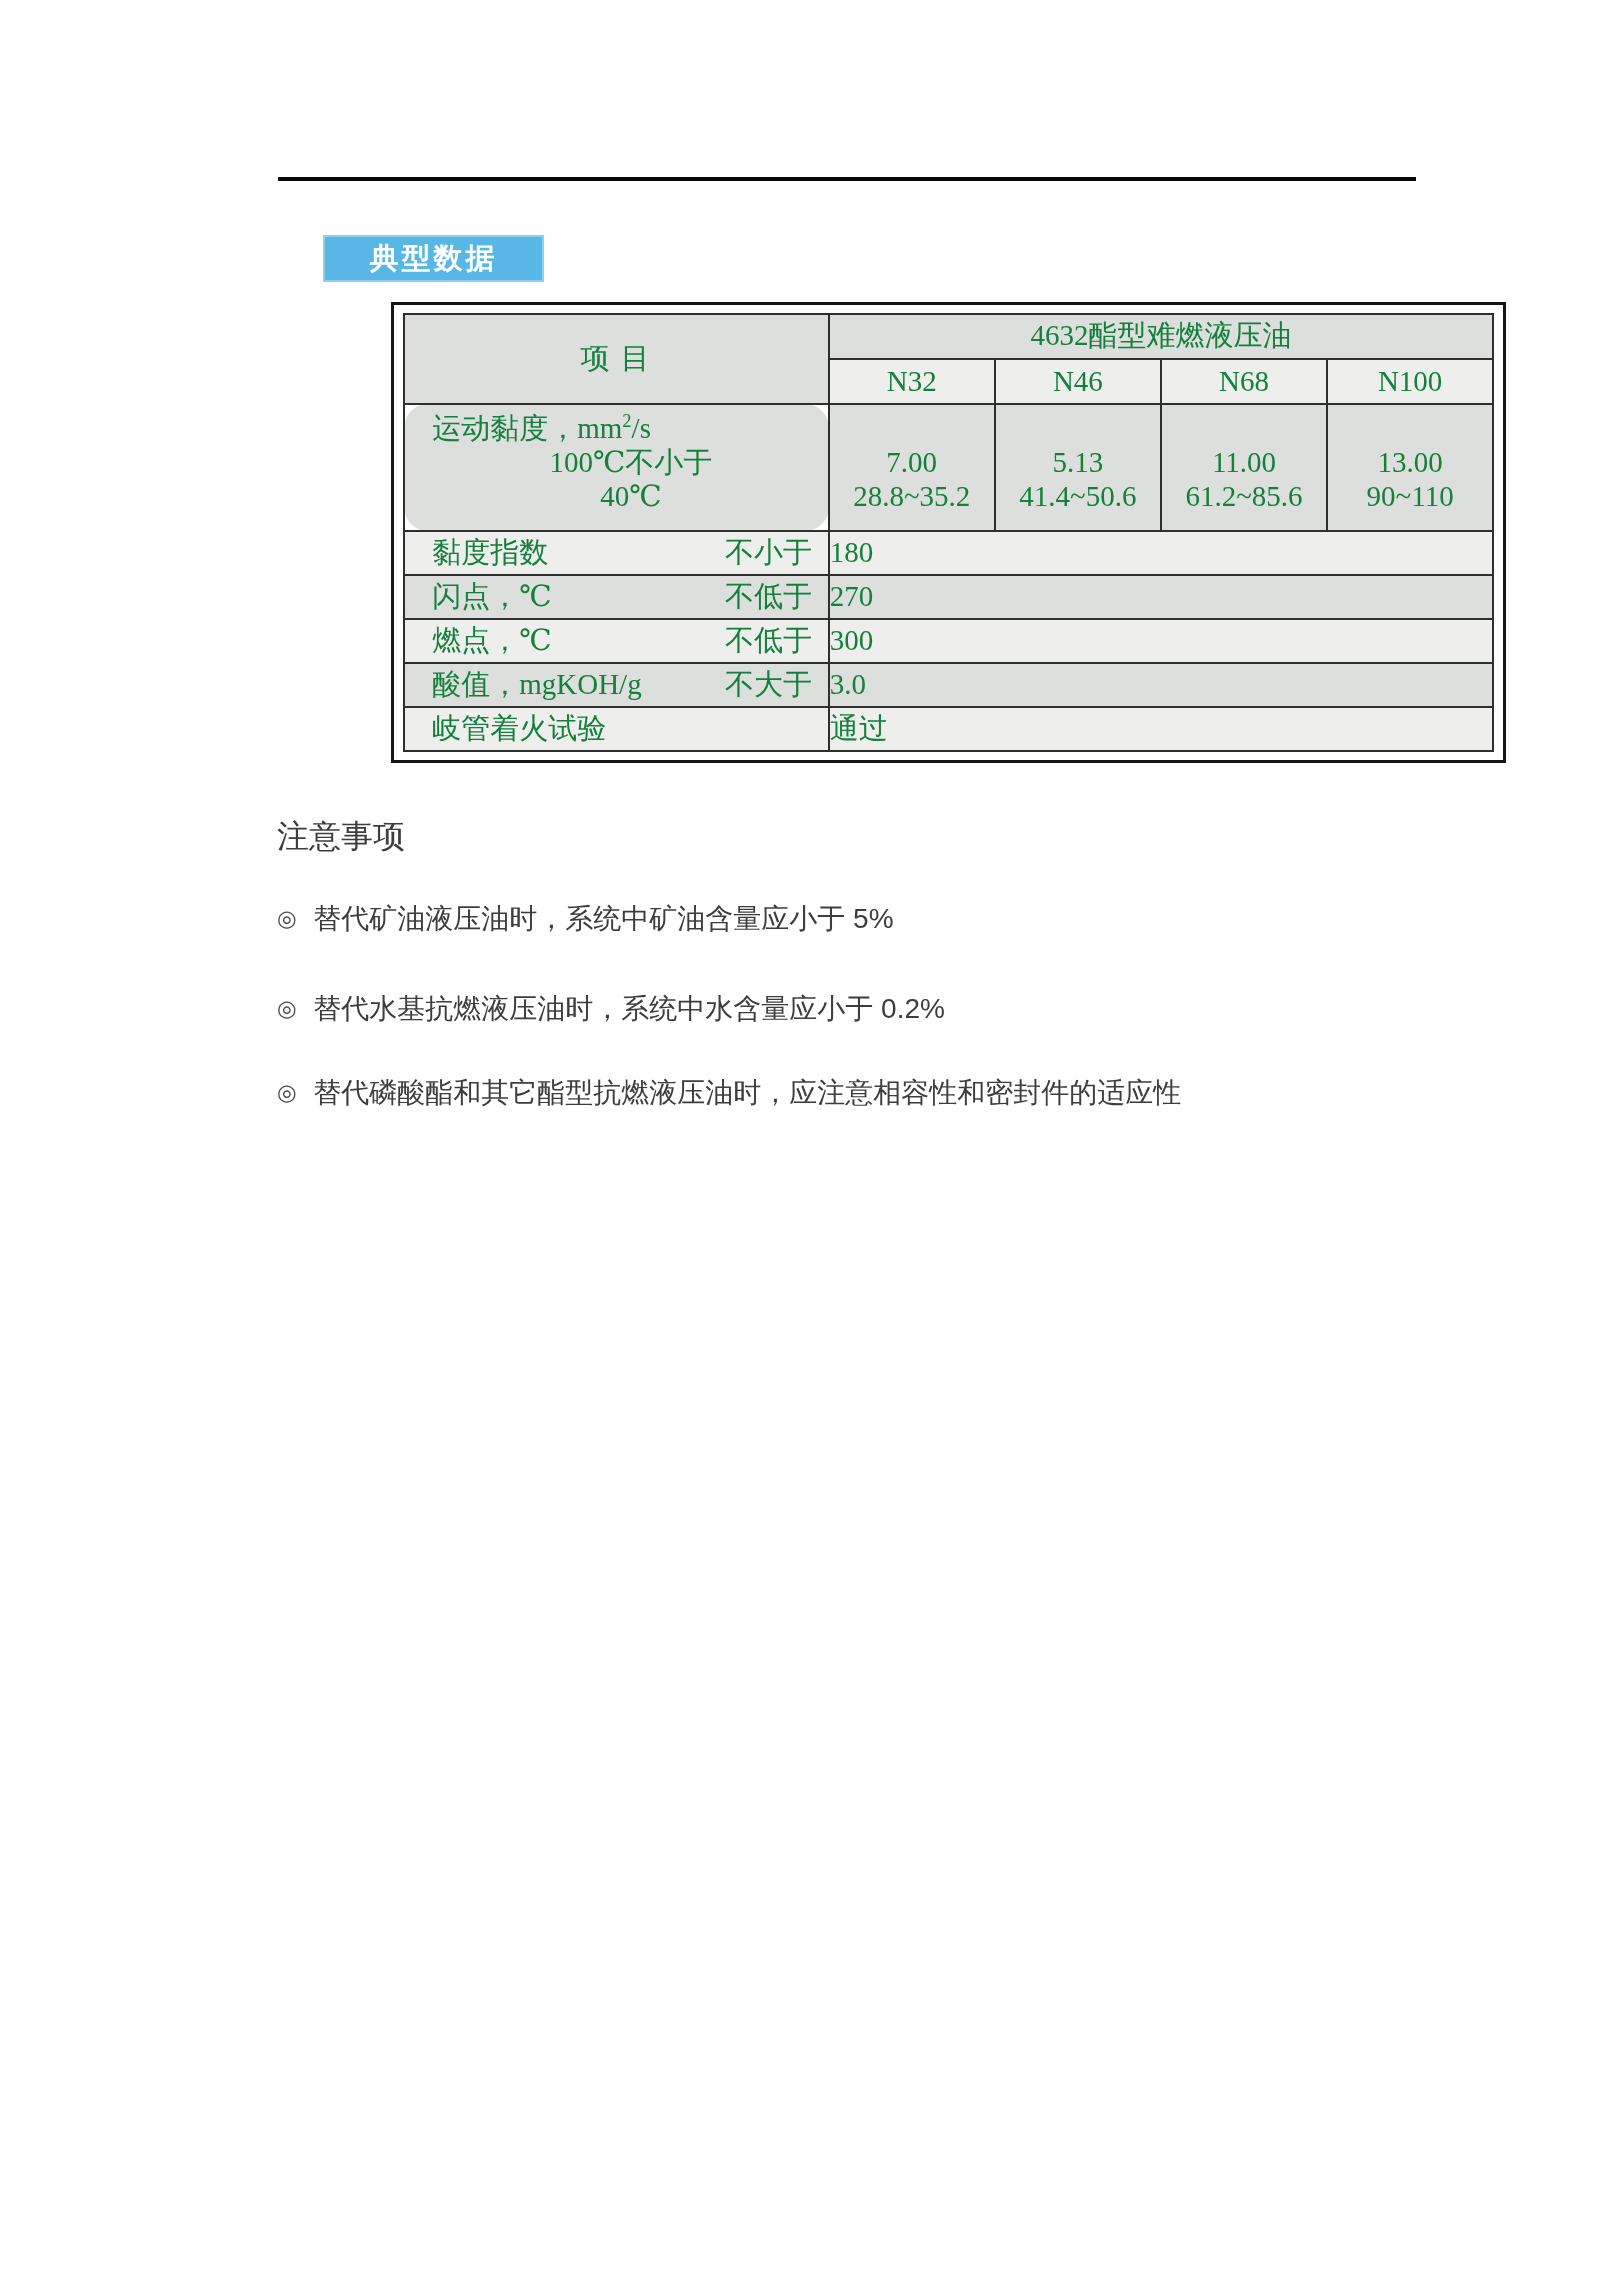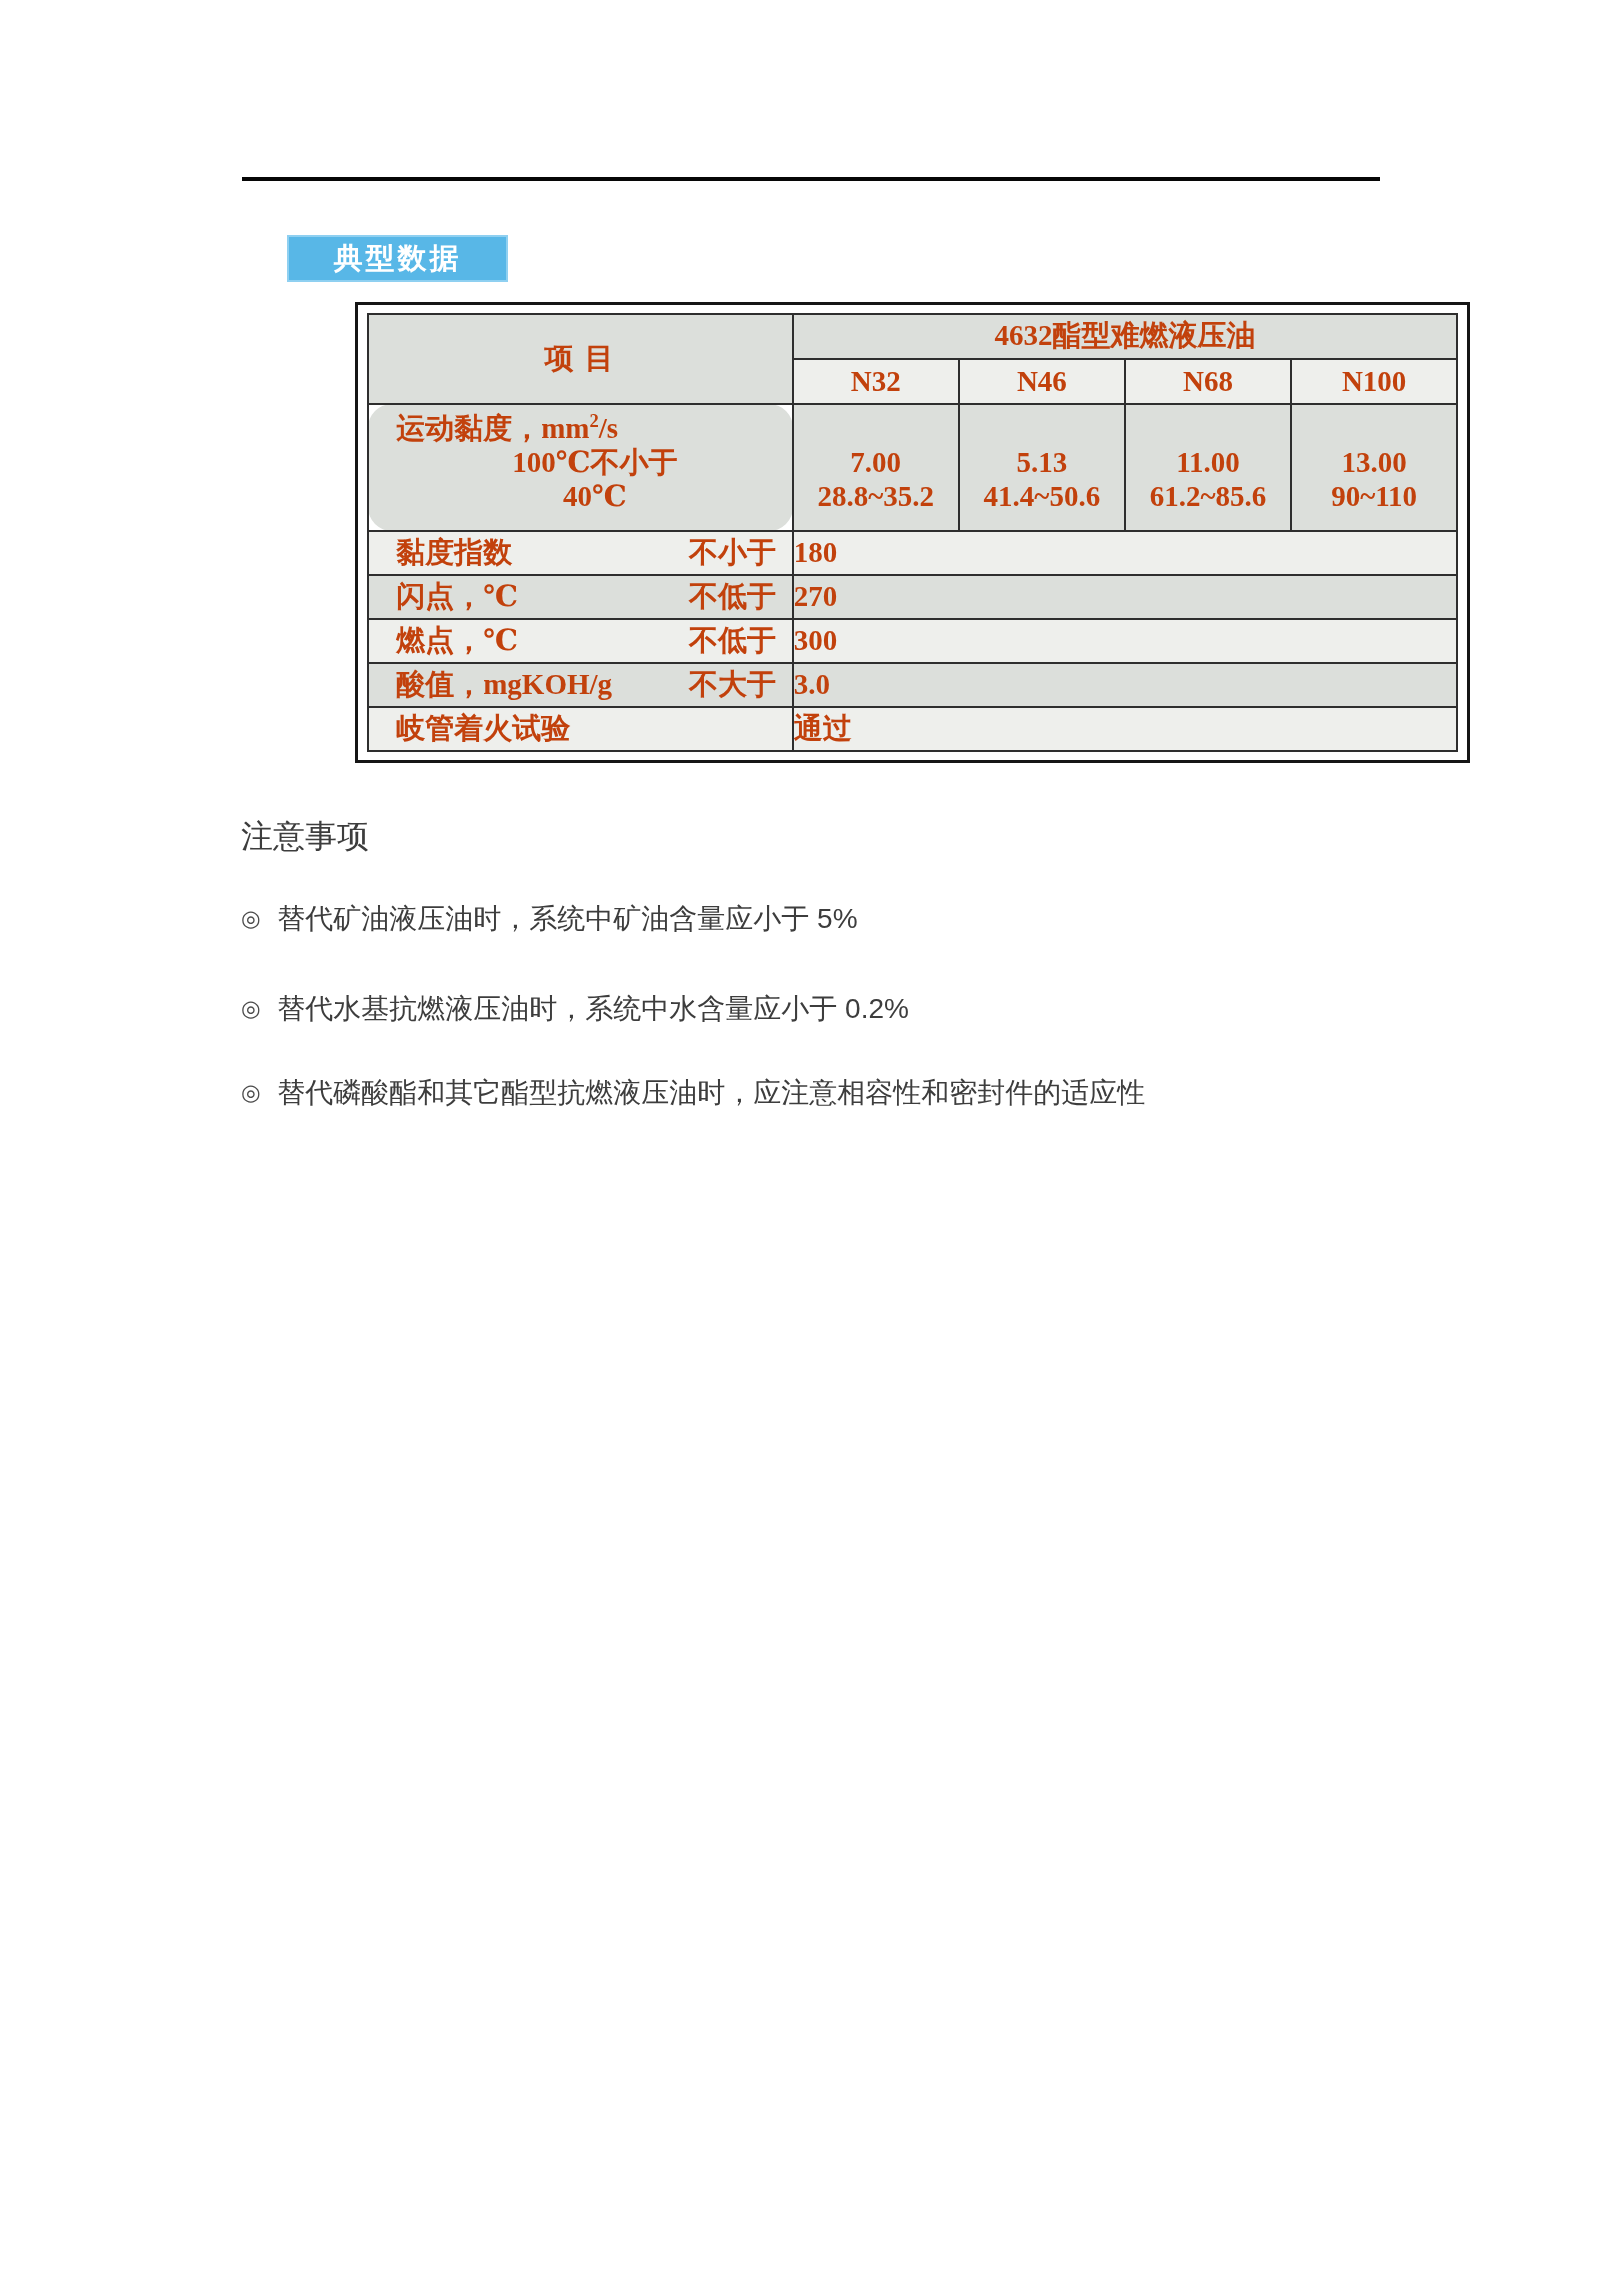--- a/index.html
+++ b/index.html
@@ -1,38 +1,38 @@
 <!DOCTYPE html>
 <html><head>
 <meta charset="utf-8">
 <style>
   * { margin:0; padding:0; box-sizing:border-box; }
   html,body { background:#ffffff; }
   .page {
     position:relative; width:1490px; height:2293px; background:#ffffff;
-    overflow:hidden; font-family:"Liberation Sans", sans-serif;
+    overflow:hidden; font-family:"Liberation Sans", sans-serif;margin-left:36px;
   }
   .toprule {
     position:absolute; left:242px; top:177px; width:1138px; height:3.9px;
     background:#060606;
   }
   .badge {
     position:absolute; left:287px; top:235px; width:221px; height:47px;
     background:#58b7e7; border:2.9px solid #8fd0f1;
     display:flex; align-items:center; justify-content:center;
     color:#ffffff; font-size:29px; font-weight:bold; letter-spacing:2.9px;
   }
   .tablewrap {
     position:absolute; left:355px; top:302px; width:1115px;
     border:3.9px solid #151515; background:#ffffff; padding:7.8px 8.8px;
   }
   table.spec {
     width:100%; border-collapse:collapse; table-layout:fixed;
     font-family:"Liberation Serif","DejaVu Serif",serif;
-    font-size:29px; color:#c2410c;font-weight:bold;
+    font-size:29px; color:#15803d;
   }
   table.spec td {
     border:2.9px solid #2e2e2e;
     border-left-width:2px; border-right-width:2px;
     overflow:hidden;
   }
   .gray  { background:#dcdfdb; }
   .light { background:#eeefec; }
   .hrow td { height:45px; text-align:center; vertical-align:middle; }
   .item-cell { text-align:center; vertical-align:middle; letter-spacing:2px; }

